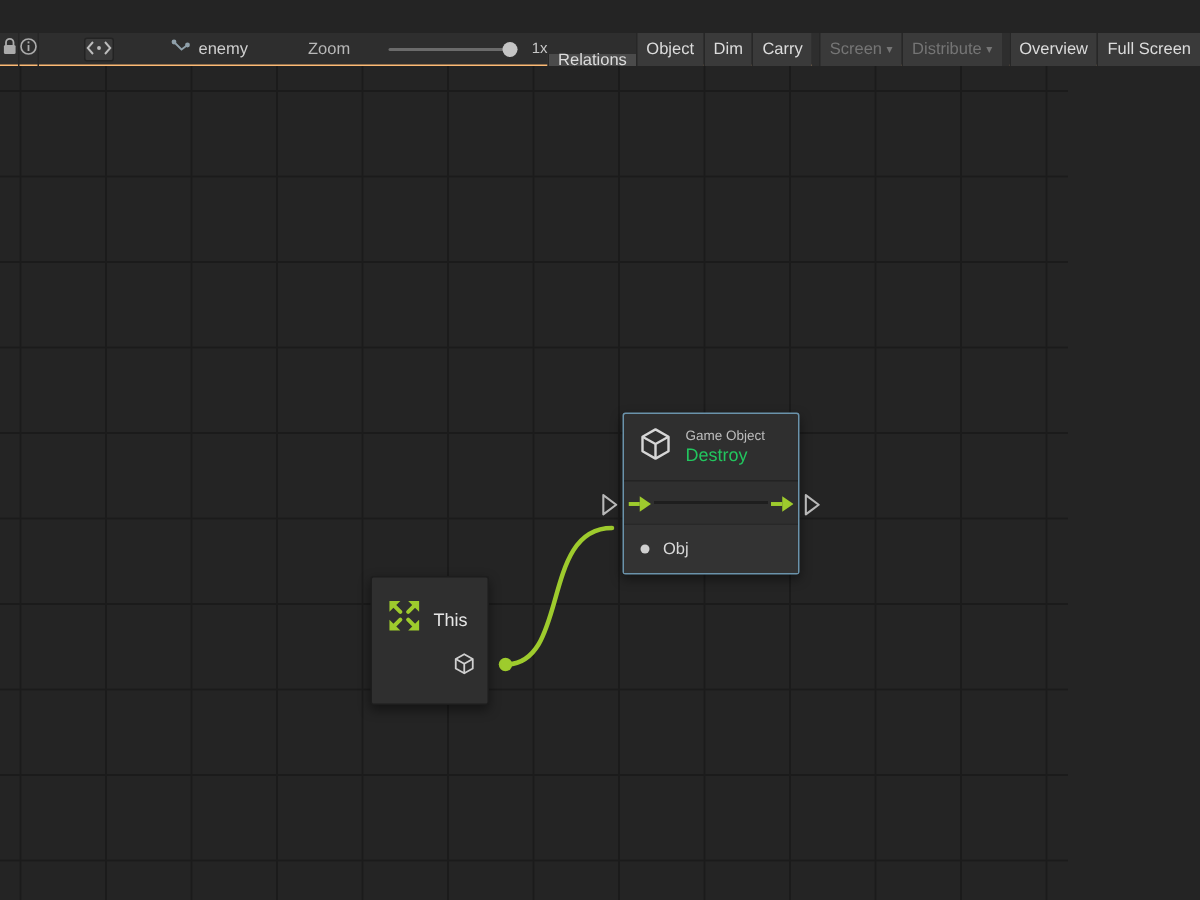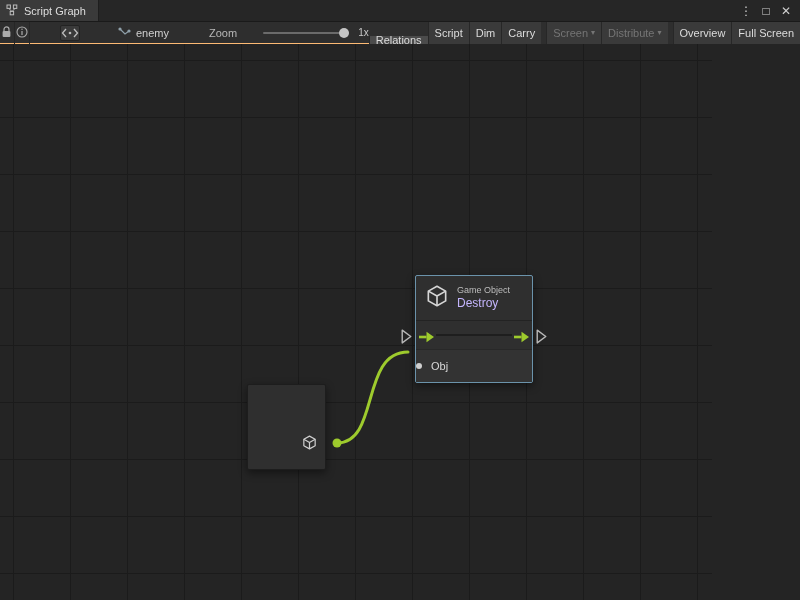--- a/index.html
+++ b/index.html
@@ -53,63 +53,45 @@
   .node { position:absolute; z-index:2; background:#2f2f2f; border-radius:2px;
     box-shadow:0 3px 8px rgba(0,0,0,.45); }
 
   
   .node-destroy { left:415px; top:231px; width:118px; height:108px;
     border:1px solid #6b93ab; }
   .node-header { display:flex; align-items:center; gap:7px; height:45px; padding:0 8px;
     border-bottom:1px solid #232323; }
   .node-header-text { display:flex; flex-direction:column; line-height:1.25; }
   .node-category { font-size:9px; color:#bdbdbd; }
-  .node-title { font-size:12px; color:#c4b5fd; }
+  .node-title { font-size:12px; color:#22c55e; }
   .flow-row { position:relative; height:28px; }
   .flow-arrow { position:absolute; top:8px; }
   .flow-arrow.in  { left:3px; }
   .flow-arrow.out { right:3px; }
   .relation-line { position:absolute; left:20px; right:20px; top:13px; height:2px; background:#1e1e1e; }
-  .obj-row { display:flex; align-items:center; height:33px; 
+  .obj-row { display:flex; align-items:center; height:33px; padding-left:11px;
     border-top:1px solid #282828; background:#333333; }
   .port-dot { width:6px; height:6px; border-radius:50%; background:#cfcfcf; margin-right:9px; }
   .obj-label { font-size:11px; color:#d8d8d8; }
   .port-tri { position:absolute; top:53px; }
   .port-tri.left  { left:-15px; }
   .port-tri.right { right:-15px; }
 
   
   .node-this { left:247px; top:340px; width:79px; height:86px; border:1px solid #1d1d1d; }
   .this-row { display:flex; align-items:center; gap:7px; padding:13px 0 0 9px; }
   .this-label { font-size:12px; color:#e6e6e6; }
   .this-out-row { position:absolute; right:7px; top:49px; }
 </style>
 </head>
 <body>
 
 <div class="window">
 
-  <div class="titlebar">
-    <div class="tab">
-      <span>
-        <svg width="12" height="12" viewBox="0 0 12 12">
-          <rect x="1" y="1" width="3.4" height="3.4" fill="none" stroke="#bdbdbd" stroke-width="1"></rect>
-          <rect x="7.4" y="1" width="3.4" height="3.4" fill="none" stroke="#bdbdbd" stroke-width="1"></rect>
-          <rect x="4.2" y="7.4" width="3.4" height="3.4" fill="none" stroke="#bdbdbd" stroke-width="1"></rect>
-          <path d="M2.7 4.4 L5.9 7.4 M9.1 4.4 L6.1 7.4" stroke="#bdbdbd" stroke-width="1" fill="none"></path>
-        </svg>
-      </span>
-      <span class="tab-title">Script Graph</span>
-    </div>
-    <div class="win-controls">
-      <span class="win-btn">⋮</span>
-      <span class="win-btn">□</span>
-      <span class="win-btn">✕</span>
-    </div>
-  </div>
 
   <div class="toolbar">
     <div class="tool-icon-btn">
       <span>
         <svg width="11" height="12" viewBox="0 0 11 12">
           <path d="M3 5 V3.4 A2.5 2.5 0 0 1 8 3.4 V5" fill="none" stroke="#ababab" stroke-width="1.2"></path>
           <rect x="1.6" y="5" width="7.8" height="6" rx="1" fill="#ababab"></rect>
         </svg>
       </span>
     </div>
@@ -146,21 +128,21 @@
       <div class="zoom-track">
         <div class="zoom-knob"></div>
       </div>
       <span class="zoom-value">1x</span>
     </div>
     <div class="tbtn-group">
       <div class="tbtn active">
         <span>Relations</span>
       </div>
       <div class="tbtn">
-        <span>Script</span>
+        <span>Object</span>
       </div>
       <div class="tbtn">
         <span>Dim</span>
       </div>
       <div class="tbtn">
         <span>Carry</span>
       </div>
       <div class="group-gap"></div>
       <div class="tbtn disabled">
         <span>Screen</span>
@@ -225,20 +207,32 @@
         </svg>
       </span>
       <span class="port-tri right">
         <svg width="11" height="15" viewBox="0 0 10 14">
           <path d="M1 1 L9 7 L1 13 Z" fill="none" stroke="#b8b8b8" stroke-width="1.3" stroke-linejoin="round"></path>
         </svg>
       </span>
     </div>
 
     <div class="node node-this">
+      <div class="this-row">
+        <span>
+          <svg width="25" height="25" viewBox="0 0 24 24">
+            <path d="M9.5 9.5 L5 5 M14.5 9.5 L19 5 M9.5 14.5 L5 19 M14.5 14.5 L19 19" stroke="#9ecb2d" stroke-width="2.6" fill="none" stroke-linecap="round"></path>
+            <polygon points="2.5,2.5 9.5,2.5 2.5,9.5" fill="#9ecb2d"></polygon>
+            <polygon points="21.5,2.5 14.5,2.5 21.5,9.5" fill="#9ecb2d"></polygon>
+            <polygon points="2.5,21.5 9.5,21.5 2.5,14.5" fill="#9ecb2d"></polygon>
+            <polygon points="21.5,21.5 14.5,21.5 21.5,14.5" fill="#9ecb2d"></polygon>
+          </svg>
+        </span>
+        <span class="this-label">This</span>
+      </div>
       <span class="this-out-row">
         <svg width="17" height="17" viewBox="0 0 24 24">
           <path d="M12 3 L20 7.5 V16.5 L12 21 L4 16.5 V7.5 Z" fill="none" stroke="#cfcfcf" stroke-width="1.7" stroke-linejoin="round"></path>
           <path d="M4 7.5 L12 12 L20 7.5 M12 12 V21" fill="none" stroke="#cfcfcf" stroke-width="1.7" stroke-linejoin="round"></path>
         </svg>
       </span>
     </div>
 
   </div>
 </div>

